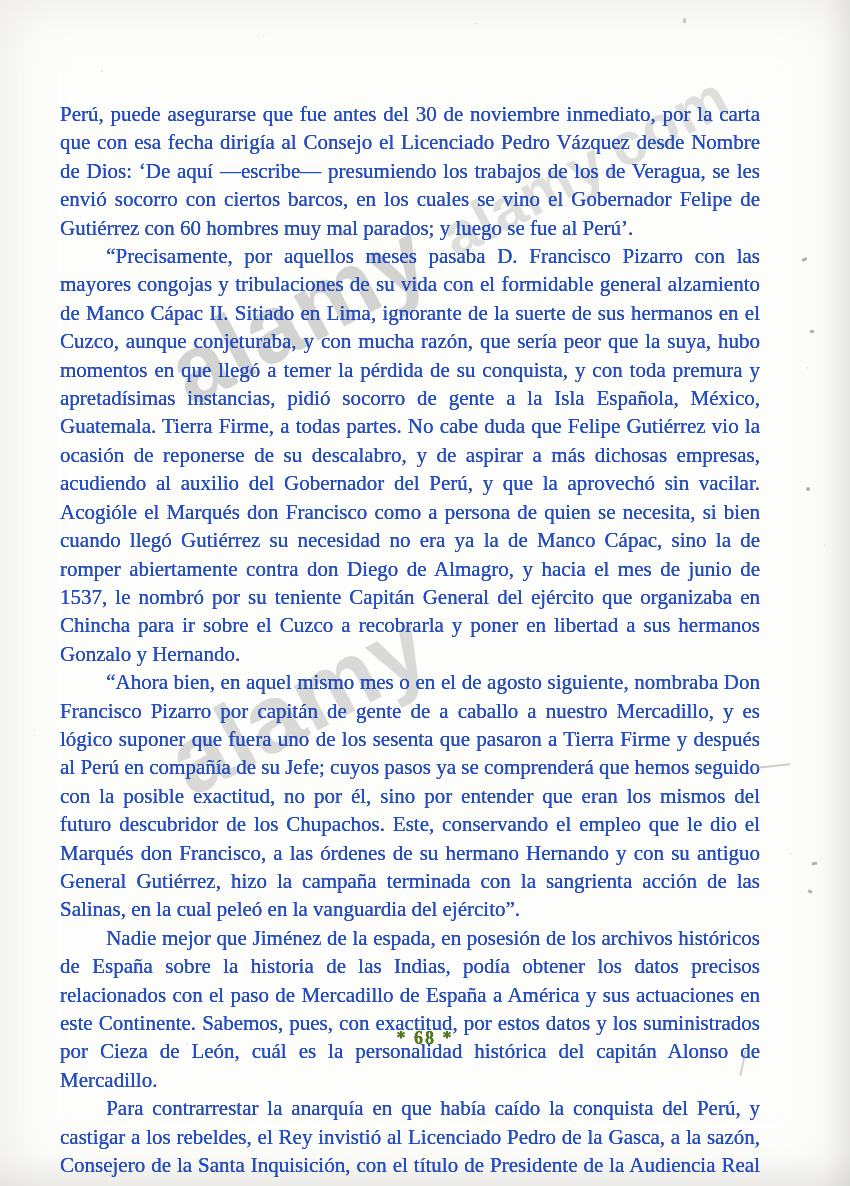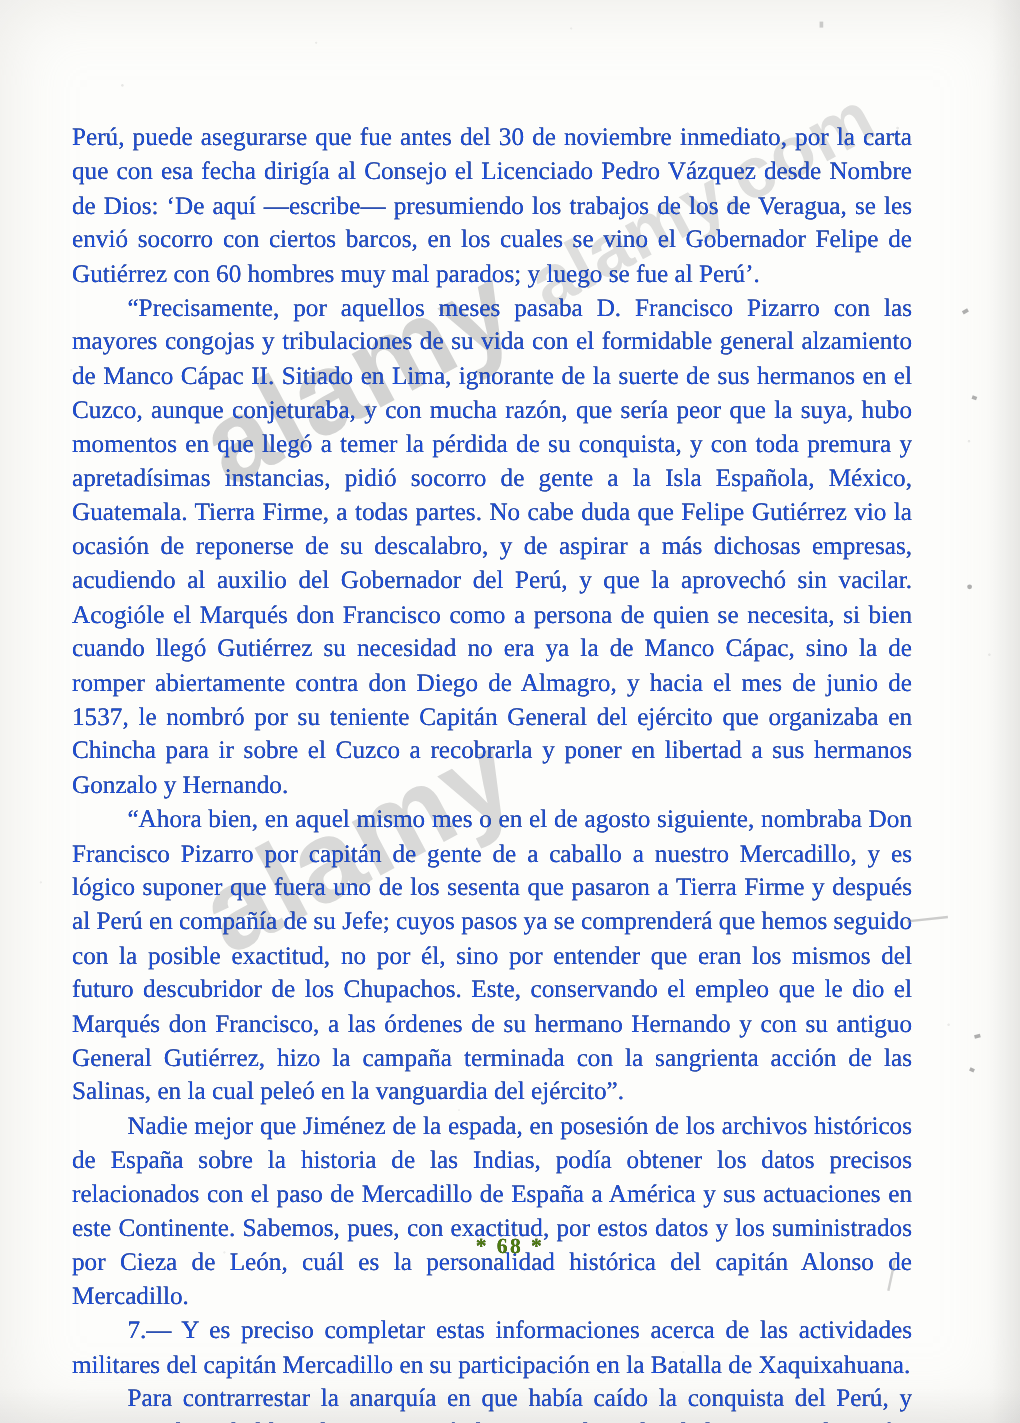--- a/index.html
+++ b/index.html
@@ -160,21 +160,20 @@
     <div class="wm-text wm-c">alamy.com</div>
     <div class="wm-text wm-a">alamy</div>
     <div class="wm-text wm-b">alamy</div>
   </div>
 
   <div id="text-column">
     <p class="para">Perú, puede asegurarse que fue antes del 30 de noviembre inmediato, por la carta que con esa fecha dirigía al Consejo el Licenciado Pedro Vázquez desde Nombre de Dios: ‘De aquí —escribe— presumiendo los trabajos de los de Veragua, se les envió socorro con ciertos barcos, en los cuales se vino el Gobernador Felipe de Gutiérrez con 60 hombres muy mal parados;  y luego se fue al Perú’.</p>
     <p class="para indent">“Precisamente, por aquellos meses pasaba D. Francisco Pizarro con las mayores congojas y tribulaciones de su vida con el formidable general alzamiento de Manco Cápac II.  Sitiado en Lima, ignorante de la suerte de sus hermanos en el Cuzco, aunque conjeturaba, y con mucha razón, que sería peor que la suya, hubo momentos en que llegó a temer la pérdida de su conquista, y con toda premura y apretadísimas instancias, pidió socorro de gente a la Isla Española, México, Guatemala.  Tierra Firme, a todas partes.  No cabe duda que Felipe Gutiérrez vio la ocasión de reponerse de su descalabro, y de aspirar a más dichosas empresas, acudiendo al auxilio del Gobernador del Perú, y que la aprovechó sin vacilar.  Acogióle el Marqués don Francisco como a persona de quien se necesita, si bien cuando llegó Gutiérrez su necesidad no era ya la de Manco Cápac, sino la de romper abiertamente contra don Diego de Almagro, y hacia el mes de junio de 1537, le nombró por su teniente Capitán General del ejército que organizaba en Chincha para ir sobre el Cuzco a recobrarla y poner en libertad a sus hermanos Gonzalo y Hernando.</p>
     <p class="para indent">“Ahora bien, en aquel mismo mes o en el de agosto siguiente, nombraba Don Francisco Pizarro por capitán de gente de a caballo a nuestro Mercadillo, y es lógico suponer que fuera uno de los sesenta que pasaron a Tierra Firme y después al Perú en compañía de su Jefe;  cuyos pasos ya se comprenderá que hemos seguido con la posible exactitud, no por él, sino por entender que eran los mismos del futuro descubridor de los Chupachos.  Este, conservando el empleo que le dio el Marqués don Francisco, a las órdenes de su hermano Hernando y con su antiguo General Gutiérrez, hizo la campaña terminada con la sangrienta acción de las Salinas, en la cual peleó en la vanguardia del ejército”.</p>
     <p class="para indent">Nadie mejor que Jiménez de la espada, en posesión de los archivos históricos de España sobre la historia de las Indias, podía obtener los datos precisos relacionados con el paso de Mercadillo de España a América y sus actuaciones en este Continente.  Sabemos, pues, con exactitud, por estos datos y los suministrados por Cieza de León, cuál es la personalidad histórica del capitán Alonso de Mercadillo.</p>
-    <p class="para indent">7.— Y es preciso completar estas informaciones acerca de las actividades militares del capitán Mercadillo en su participación en la Batalla de Xaquixahuana.</p>
     <p class="para indent">Para contrarrestar la anarquía en que había caído la conquista del Perú, y castigar a los rebeldes, el Rey invistió al Licenciado Pedro de la Gasca, a la sazón, Consejero de la Santa Inquisición, con el título de Presidente de la Audiencia Real del Perú, y le otorgó plenos poderes en la gobernación que iba a ejercer.</p>
   </div>
 
   <div id="page-number">* 68 *</div>
 
   <div class="fleck" style="left:802px;top:258px;width:5px;height:3px;transform:rotate(-30deg);"></div>
   <div class="fleck" style="left:810px;top:330px;width:4px;height:3px;transform:rotate(20deg);"></div>
   <div class="fleck" style="left:806px;top:487px;width:4px;height:4px;border-radius:50%;"></div>
   <div class="fleck" style="left:812px;top:862px;width:5px;height:3px;transform:rotate(-15deg);"></div>
   <div class="fleck" style="left:808px;top:890px;width:4px;height:3px;transform:rotate(25deg);"></div>

